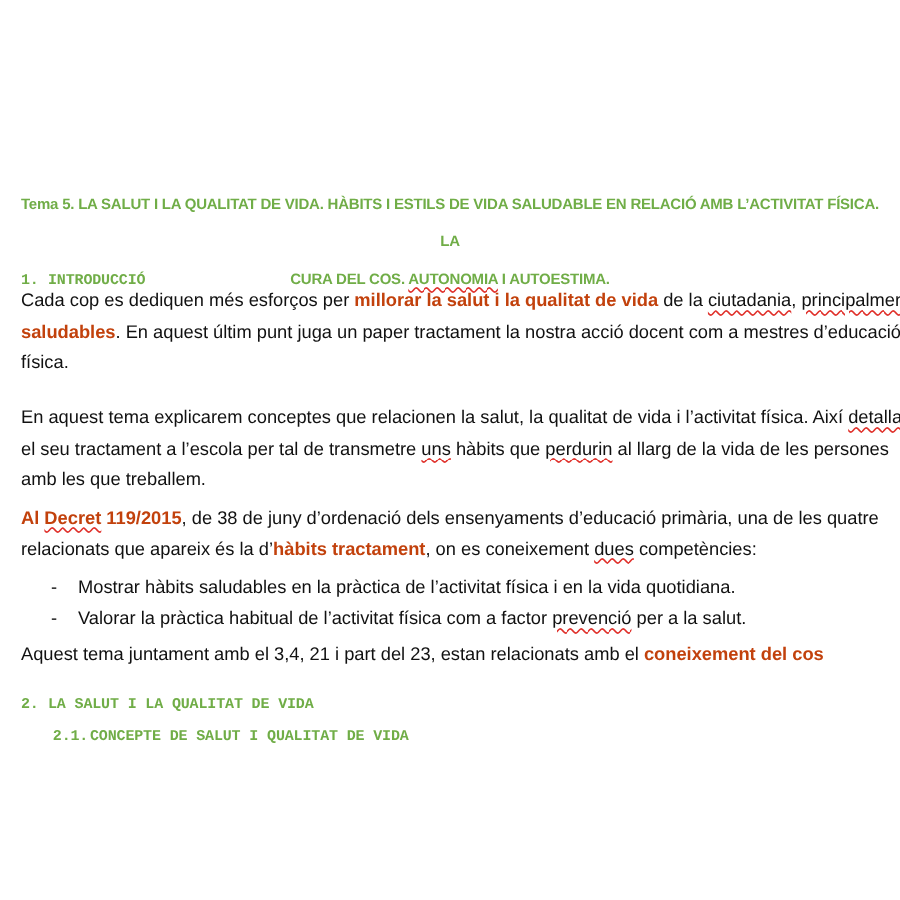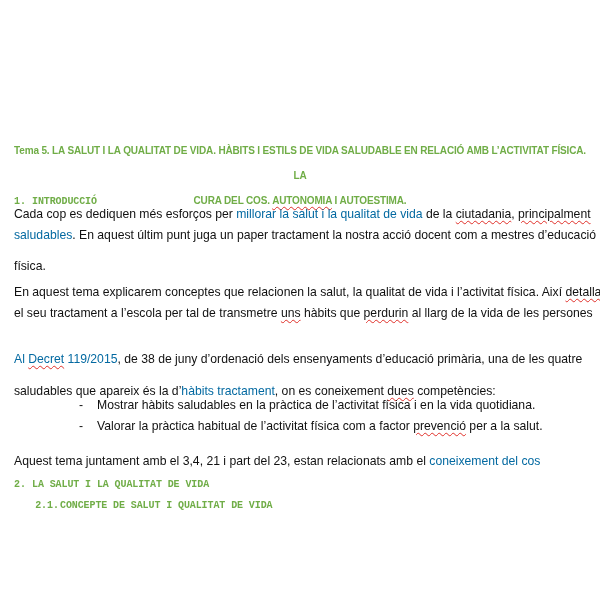--- a/index.html
+++ b/index.html
@@ -9,21 +9,21 @@
     }
     body {
       width: 600px;
       height: 600px;
       position: relative;
       overflow: hidden;
     }
     .page {
       position: absolute;
       left: 0;
-      top: 16px;
+      top: 2px;
       width: 600px;
       height: 560px;
       background: #ffffff;
     }
     .title {
       position: absolute;
       left: 14px;
       width: 572px;
       top: 122px;
       text-align: center;
@@ -63,37 +63,35 @@
       color: #111111;
       text-align: justify;
     }
     .line {
       display: block;
       white-space: nowrap;
       text-align-last: justify;
     }
     .line.last {
       text-align-last: left;
-      margin-top: 11px;
     }
-    b { font-weight: normal; color: #0369a1; }
+    b { font-weight: bold; color: #c2410c; }
     .sp {
       text-decoration: underline wavy #e0302a;
       text-decoration-thickness: 1px;
       text-underline-offset: 2px;
     }
     .bullet {
       position: absolute;
       left: 34px;
       font-family: "Liberation Sans", sans-serif;
       font-size: 12.2px;
       line-height: 20px;
       color: #111111;
       white-space: nowrap;
-      margin-left: 45px;
     }
     .bullet .dash {
       display: inline-block;
       width: 18px;
     }
   </style>
 </head>
 <body>
 
 <div class="page">
@@ -109,25 +107,26 @@
 
   <div class="para" style="top:188px;">
     <span class="line"><span>Cada cop es dediquen més esforços per </span><b>millorar la salut i la qualitat de vida</b><span> de la </span><span class="sp">ciutadania</span><span>, </span><span class="sp">principalment</span></span>
     <span class="line"><b>saludables</b><span>. En aquest últim punt juga un paper tractament la nostra acció docent com a mestres d’educació</span></span>
     <span class="line last"><span>física.</span></span>
   </div>
 
   <div class="para" style="top:266px;">
     <span class="line"><span>En aquest tema explicarem conceptes que relacionen la salut, la qualitat de vida i l’activitat física. Així </span><span class="sp">detallarà</span></span>
     <span class="line"><span>el seu tractament a l’escola per tal de transmetre </span><span class="sp">uns</span><span> hàbits que </span><span class="sp">perdurin</span><span> al llarg de la vida de les persones</span></span>
+    <span class="line last"><span>amb les que treballem.</span></span>
   </div>
 
   <div class="para" style="top:333px;">
     <span class="line"><b>Al </b><b class="sp">Decret</b><b> 119/2015</b><span>, de 38 de juny d’ordenació dels ensenyaments d’educació primària, una de les quatre</span></span>
-    <span class="line last"><span>saludables que apareix és la d’</span><b>hàbits tractament</b><span>, on es coneixement </span><span class="sp">dues</span><span> competències:</span></span>
+    <span class="line last"><span>relacionats que apareix és la d’</span><b>hàbits tractament</b><span>, on es coneixement </span><span class="sp">dues</span><span> competències:</span></span>
   </div>
 
   <div class="bullet" style="top:379px;">
     <span class="dash">-</span><span>Mostrar hàbits saludables en la pràctica de l’activitat física i en la vida quotidiana.</span>
   </div>
   <div class="bullet" style="top:400px;">
     <span class="dash">-</span><span>Valorar la pràctica habitual de l’activitat física com a factor </span><span class="sp">prevenció</span><span> per a la salut.</span>
   </div>
 
   <div class="para" style="top:424px; text-align:left;">

